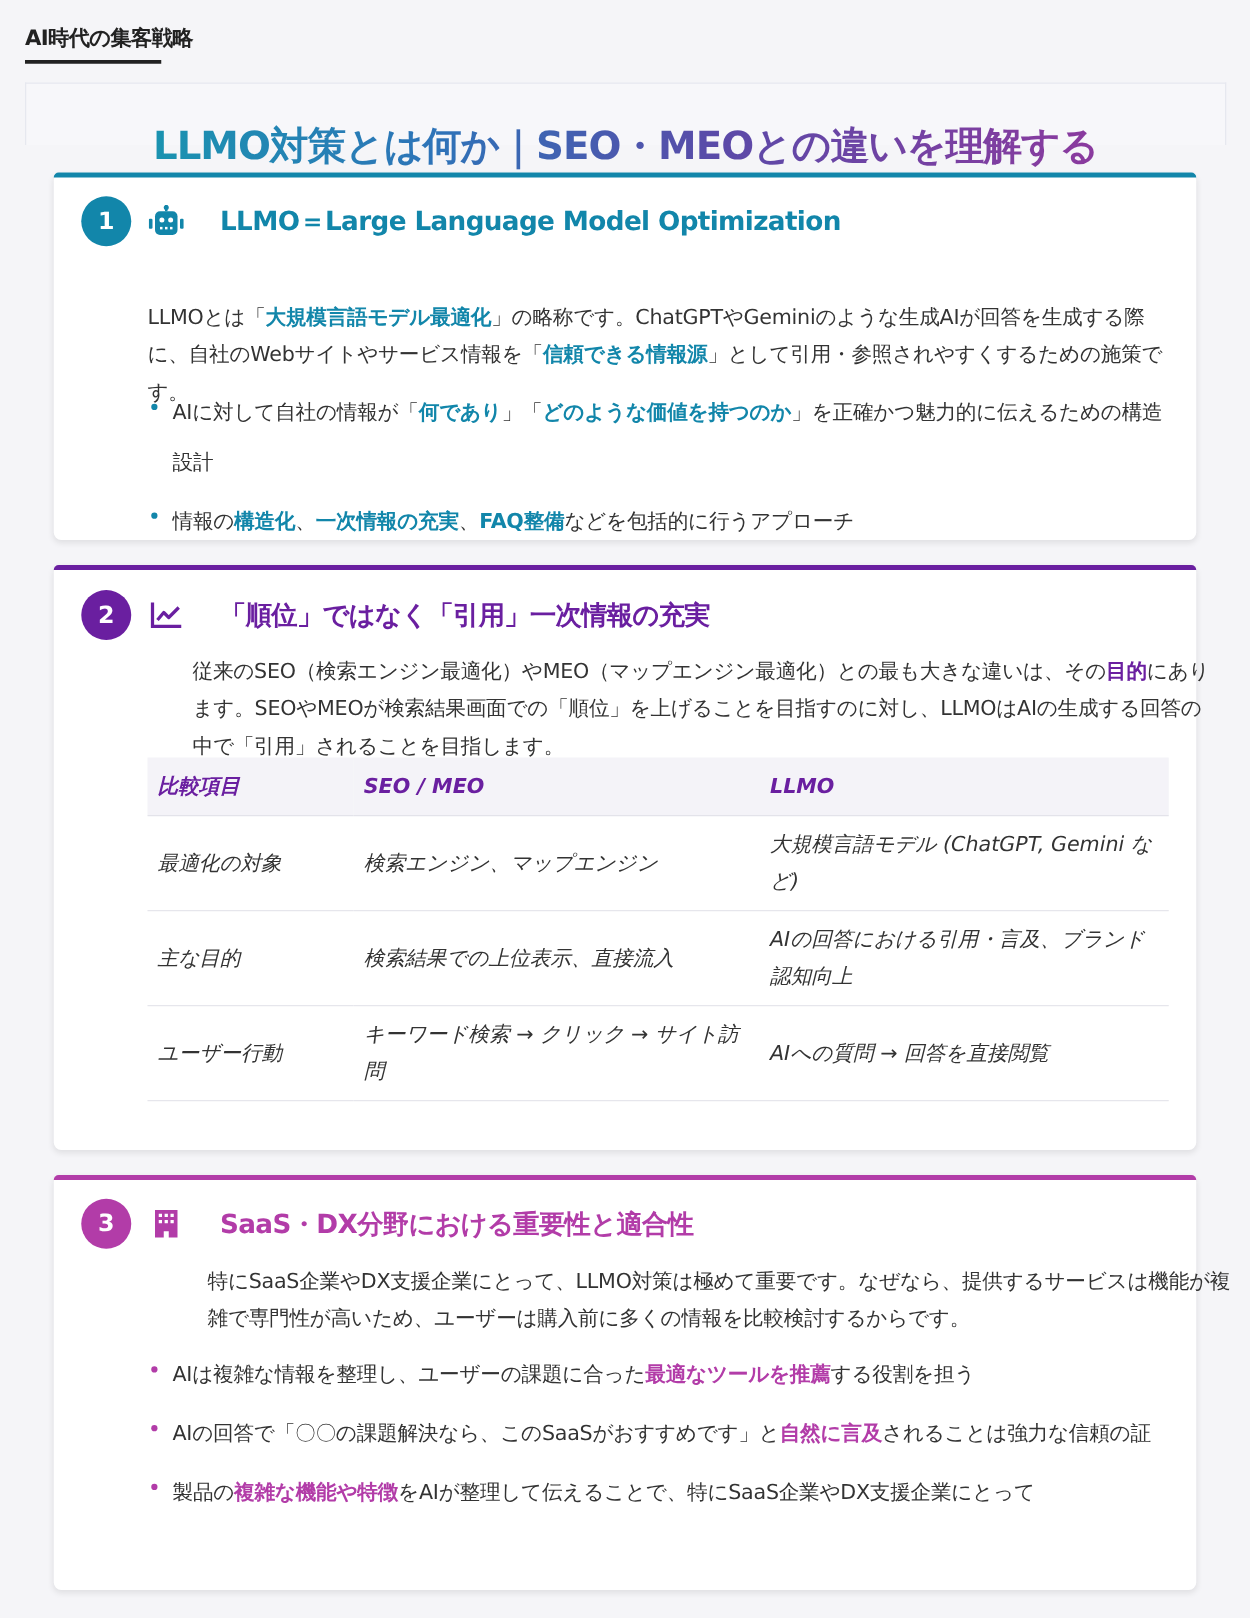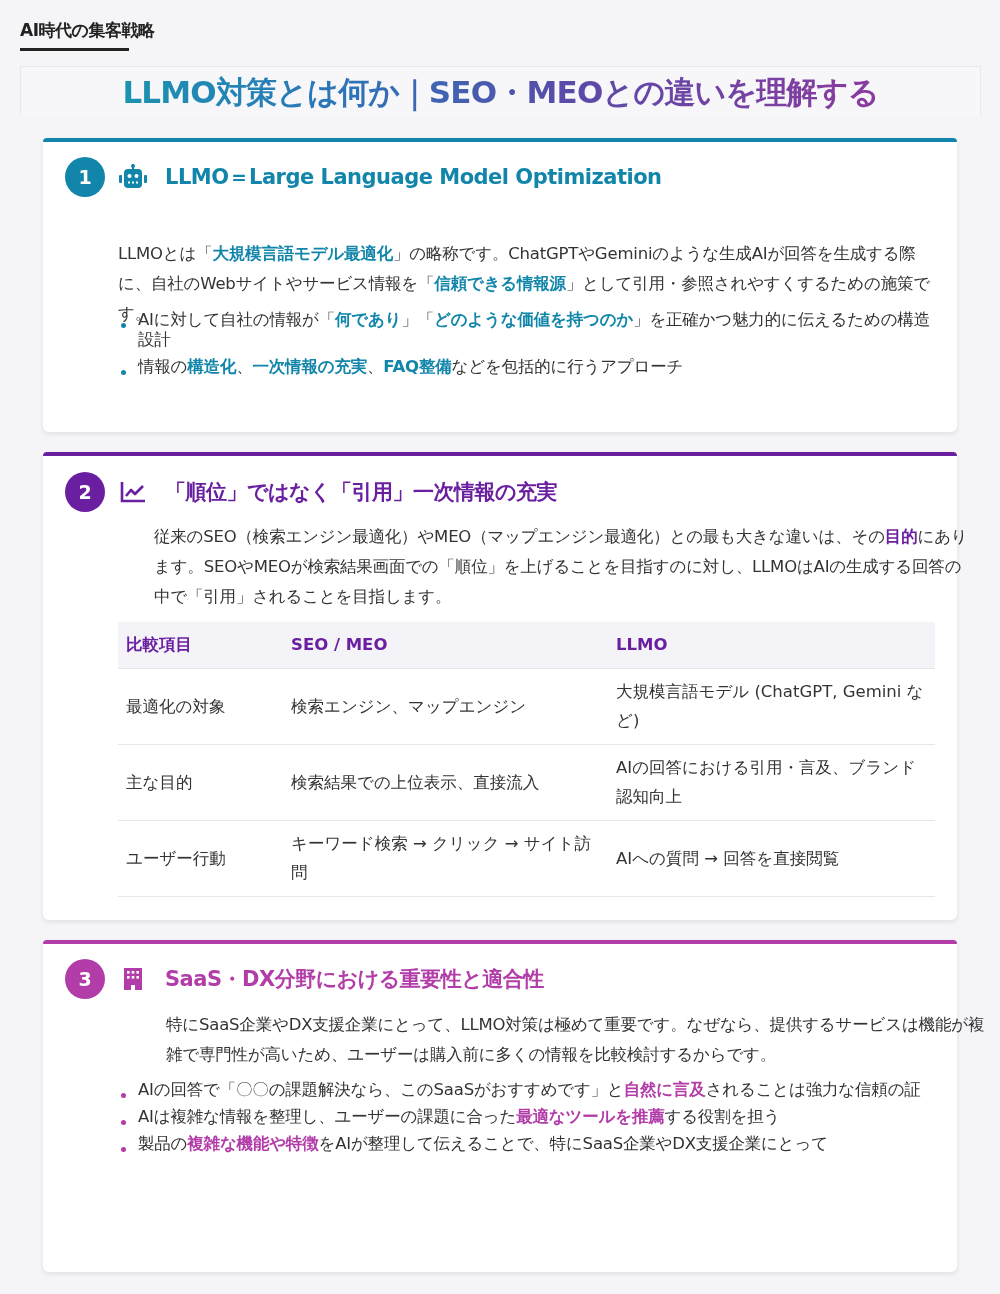--- a/index.html
+++ b/index.html
@@ -25,62 +25,63 @@
   .title-box {
     position: absolute; left: 20px; top: 66px; width: 961px; height: 50px;
     background: #f7f7fa; border: 1px solid #e6e8ef; border-bottom: none;
     text-align: center;
   }
   .title {
     font-size: 31px; font-weight: bold; line-height: 50px; letter-spacing: -0.8px;
     background: linear-gradient(90deg, #1a93b0 0%, #2e73b8 30%, #5b4aa8 60%, #8b3a9e 100%);
     -webkit-background-clip: text; background-clip: text; color: transparent;
     display: inline-block;
+    margin-top: 25px;
   }
 
   .card {
     position: absolute; left: 43px; width: 914px;
     background: #fff; border-radius: 6px;
     box-shadow: 0 2px 5px rgba(0,0,0,0.09);
   }
   .card-bar { position: absolute; left: 0; top: 0; width: 100%; height: 4px; border-radius: 6px 6px 0 0; }
   .card-head { position: absolute; left: 22px; display: flex; align-items: center; }
   .badge {
     width: 40px; height: 40px; border-radius: 50%; color: #fff;
     font-weight: bold; font-size: 19px; display: flex; align-items: center; justify-content: center;
   }
   .head-icon { width: 30px; height: 30px; margin-left: 13px; display: flex; align-items: center; justify-content: center; }
-  .head-title { font-size: 21px; font-weight: bold; margin-left: 17px; letter-spacing: -0.5px; }
+  .head-title { font-size: 21px; font-weight: bold; margin-left: 28px; letter-spacing: -0.5px; }
 
   .para {
     position: absolute; left: 75px; width: 820px;
     font-size: 16.5px; line-height: 30px; color: #333; letter-spacing: -0.2px;
   }
   .hl { font-weight: bold; }
   .bullets { position: absolute; left: 75px; width: 820px; list-style: none; }
   .bullets li {
-    position: relative; padding-left: 20px; font-size: 16.5px; line-height: 20px; color: #333;
+    position: relative; padding-left: 20px; font-size: 16.5px; line-height: 40px; color: #333;
     margin-bottom: 7px; letter-spacing: -0.2px;
   }
   .bullets li::before {
     content: ""; position: absolute; left: 3px; top: 13px; width: 5px; height: 5px; border-radius: 50%;
   }
 
   .c1 .card-bar, .c1 .badge { background: #1286aa; }
   .c1 .head-title, .c1 .hl { color: #1286aa; }
   .c1 .bullets li::before { background: #1286aa; }
   .c2 .card-bar, .c2 .badge { background: #6a1fa0; }
   .c2 .head-title, .c2 .hl { color: #6a1fa0; }
   .c3 .card-bar, .c3 .badge { background: #b23ca8; }
   .c3 .head-title, .c3 .hl { color: #b23ca8; text-align: right; }
   .c3 .bullets li::before { background: #b23ca8; }
 
   table.cmp {
-    position: absolute; left: 75px; top: 170px; width: 817px;
-    border-collapse: collapse; font-size: 16.5px; color: #333;
+    position: absolute; left: 75px; top: 154px; width: 817px;
+    border-collapse: collapse; font-size: 16.5px; color: #333; font-style: italic;
   }
   table.cmp th {
     background: #f4f3f8; color: #6a1fa0; text-align: left; font-weight: bold;
     height: 46px; padding: 0 8px; border-bottom: 1px solid #e3e3ea;
   }
   table.cmp td { padding: 0 8px; height: 76px; border-bottom: 1px solid #e6e6ec; line-height: 29px; }
   table.cmp th:nth-child(1), table.cmp td:nth-child(1) { width: 165px; }
   table.cmp th:nth-child(2), table.cmp td:nth-child(2) { width: 325px; }
 </style>
 </head>
@@ -175,17 +176,17 @@
         <rect x="13.4" y="4" width="2.6" height="2.6" fill="#fff"></rect>
         <rect x="4" y="9" width="2.6" height="2.6" fill="#fff"></rect>
         <rect x="8.7" y="9" width="2.6" height="2.6" fill="#fff"></rect>
         <rect x="13.4" y="9" width="2.6" height="2.6" fill="#fff"></rect>
       </svg>
     </div>
     <div class="head-title">SaaS・DX分野における重要性と適合性</div>
   </div>
   <p class="para" style="top:70px;margin-left:48px;"><span>特にSaaS企業やDX支援企業にとって、LLMO対策は極めて重要です。なぜなら、提供するサービスは機能が複雑で専門性が高いため、ユーザーは購入前に多くの情報を比較検討するからです。</span></p>
   <ul class="bullets" style="top:140px;">
+      <li><span>AIは複雑な情報を整理し、ユーザーの課題に合った</span><span class="hl">最適なツールを推薦</span><span>する役割を担う</span></li>
       <li><span>AIの回答で「〇〇の課題解決なら、このSaaSがおすすめです」と</span><span class="hl">自然に言及</span><span>されることは強力な信頼の証</span></li>
-      <li><span>AIは複雑な情報を整理し、ユーザーの課題に合った</span><span class="hl">最適なツールを推薦</span><span>する役割を担う</span></li>
       <li><span>製品の</span><span class="hl">複雑な機能や特徴</span><span>をAIが整理して伝えることで、特にSaaS企業やDX支援企業にとって</span></li>
     </ul>
 </div>
 
 </body></html>

